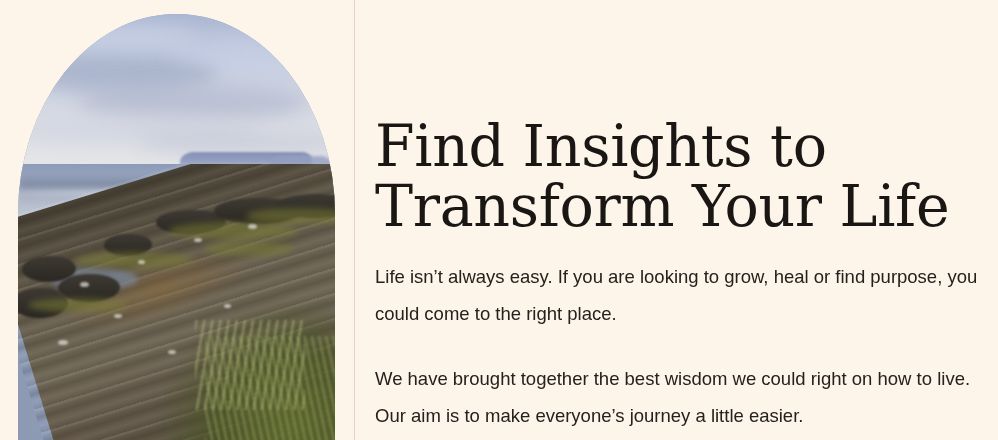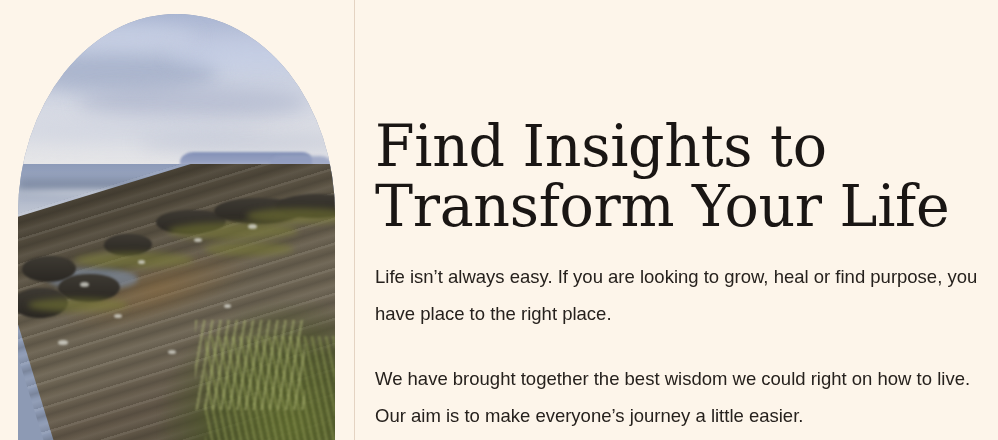--- a/index.html
+++ b/index.html
@@ -419,18 +419,18 @@
       </div>
     </div>
   </div>
 
   <div class="divider"></div>
 
   <div class="text-col">
     <h1 class="headline">Find Insights to
 Transform Your Life</h1>
 
-    <p class="body-copy p1">Life isn’t always easy.  If you are looking to grow, heal or find purpose, you have place to the right place.</p>
+    <p class="body-copy p1">Life isn’t always easy.  If you are looking to grow, heal or find purpose, you could come to the right place.</p>
 
     <p class="body-copy p2">We have brought together the best wisdom we could right on how to live.  Our aim is to make everyone’s journey a little easier.</p>
   </div>
 
 </div>
 
 </body></html>

